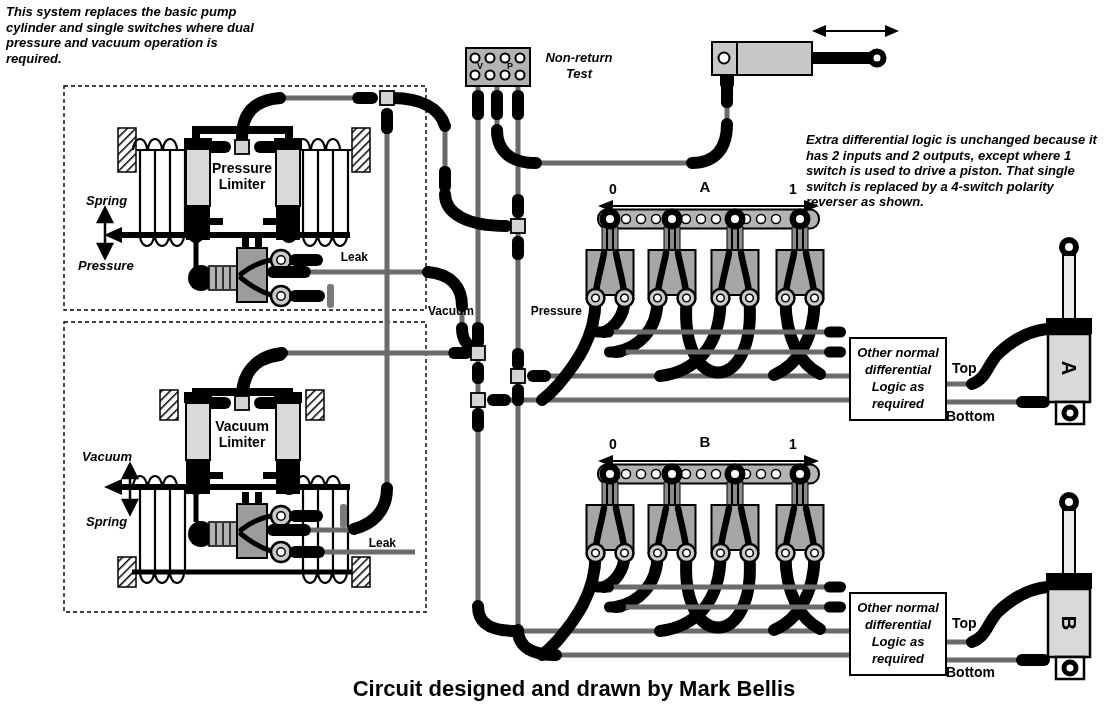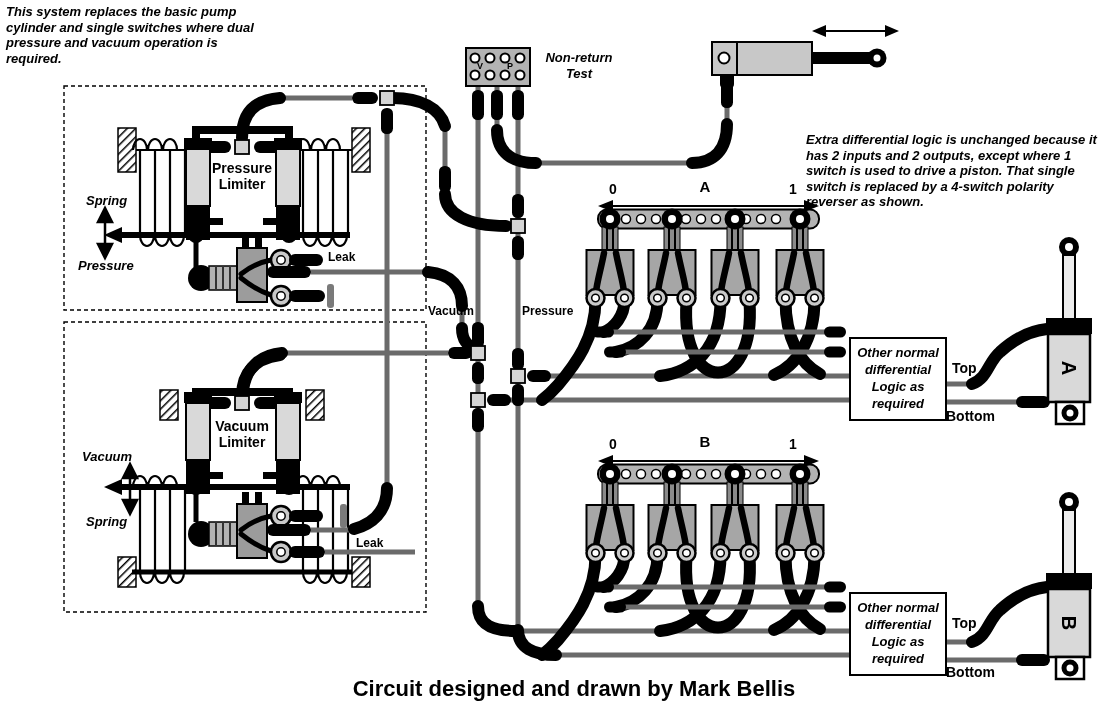--- a/index.html
+++ b/index.html
@@ -1,21 +1,21 @@
 <!DOCTYPE html>
 <html><head>
 <meta charset="utf-8">
 <style>
   html,body{margin:0;padding:0;background:#fff;}
   #stage{position:relative;width:1109px;height:708px;background:#fff;overflow:hidden;
          font-family:"Liberation Sans","DejaVu Sans",sans-serif;color:#000;}
   #diagram{position:absolute;left:0;top:0;}
   .txt{position:absolute;font-weight:700;white-space:pre-line;}
   .t13{font-size:13px;line-height:15.5px;font-style:italic;}
-  .t12{font-size:12px;line-height:14.5px;}
+  .t12{font-size:12px;line-height:14.5px;text-align:right;}
   .ctr{text-align:center;}
   .title{font-size:25px;line-height:27px;}
   .footer{font-size:22px;}
   .lbl14{font-size:14px;}
   .lbl15{font-size:15px;}
   .tiny{font-size:9px;}
   .cylletter{font-size:20px;width:24px;height:24px;display:flex;align-items:center;
              justify-content:center;transform:rotate(90deg);}
 </style>
 </head>

